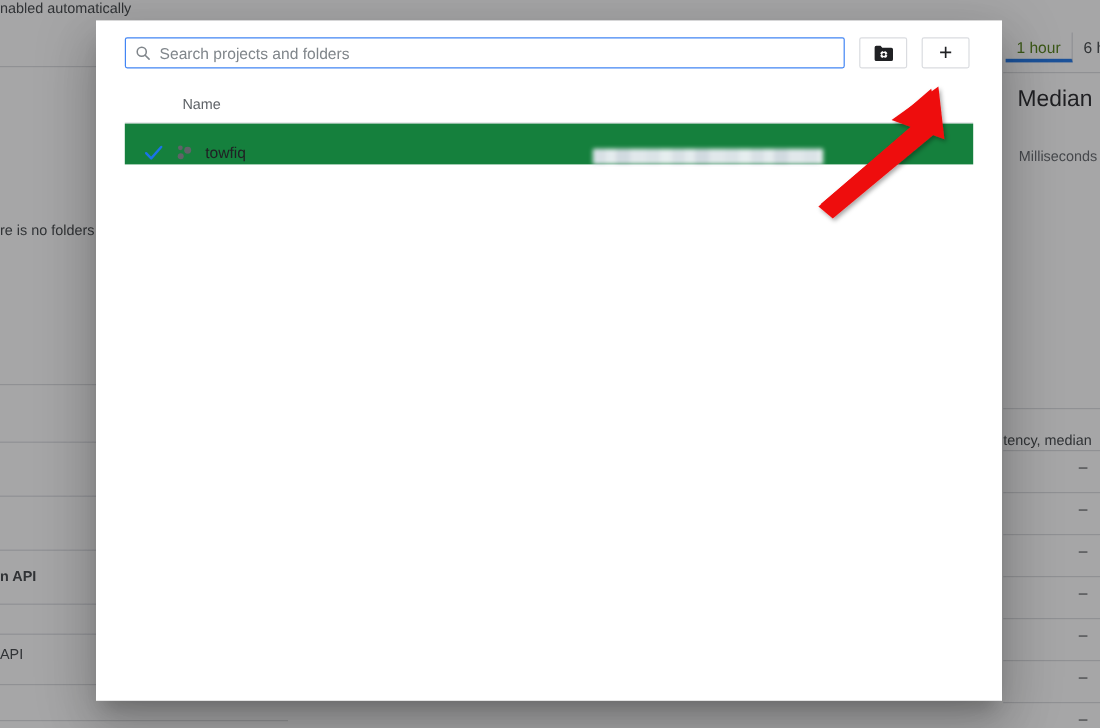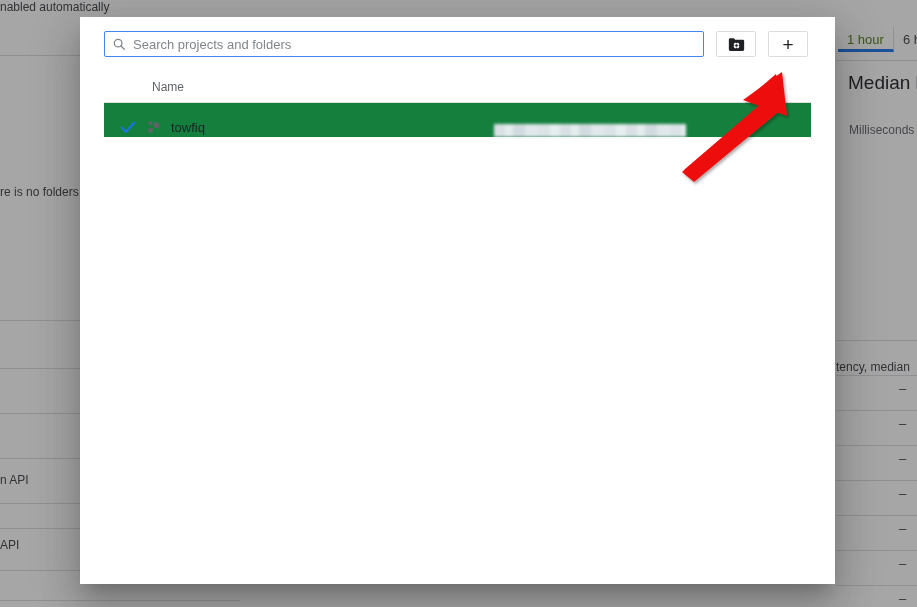--- a/index.html
+++ b/index.html
@@ -294,21 +294,21 @@
 </style>
 </head>
 <body>
 
 <div id="root">
 
   <div class="bg-page">
 
     <div class="bg-text" style="left:0; top:0;">nabled automatically</div>
     <div class="bg-text" style="left:0; top:185px;">re is no folders</div>
-    <div class="bg-text" style="left:0; top:473px;">n API</div>
+    <div class="bg-text" style="left:0; top:473px;font-weight:bold;">n API</div>
     <div class="bg-text" style="left:0; top:538px;">API</div>
 
     <div class="bg-rule left" style="top:55px;"></div>
     <div class="bg-rule left" style="top:320px;"></div>
     <div class="bg-rule left" style="top:368px;"></div>
     <div class="bg-rule left" style="top:413px;"></div>
     <div class="bg-rule left" style="top:458px;"></div>
     <div class="bg-rule left" style="top:503px;"></div>
     <div class="bg-rule left" style="top:528px;"></div>
     <div class="bg-rule left" style="top:570px;"></div>

